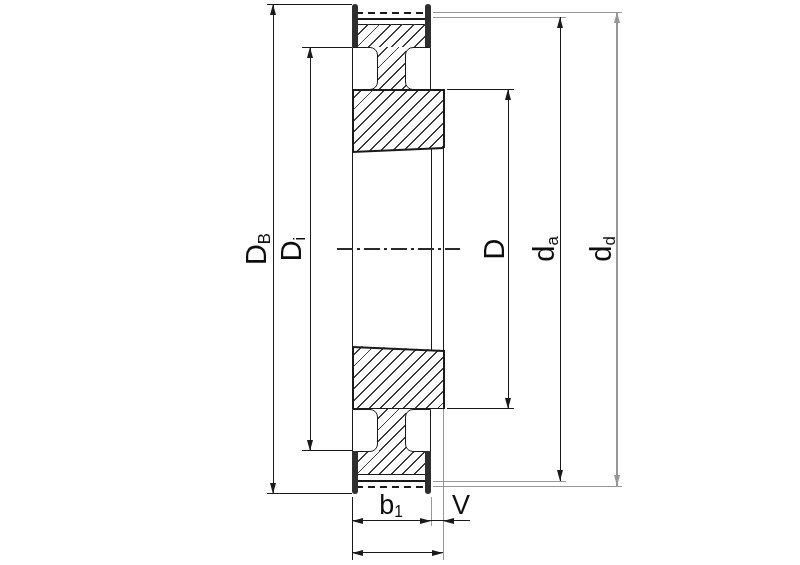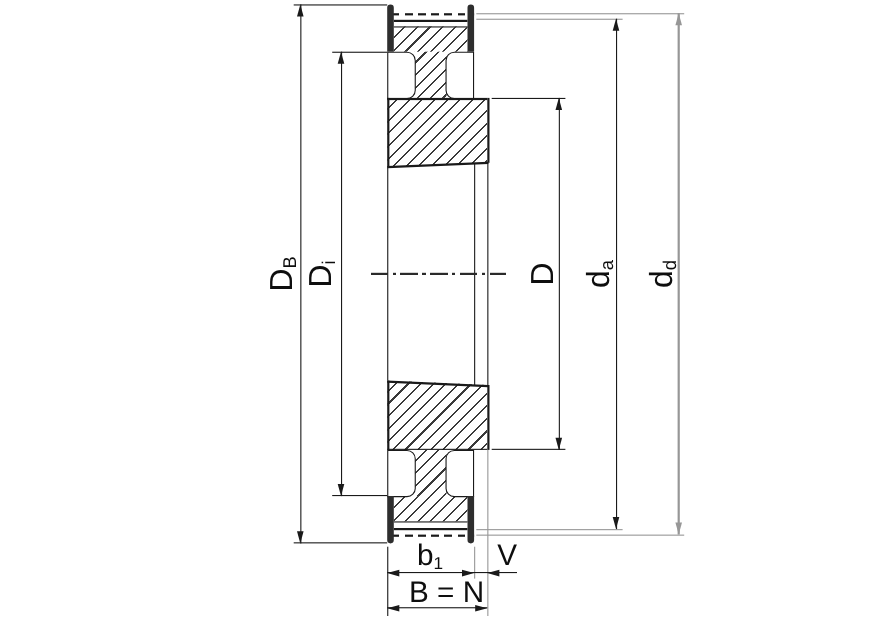--- a/index.html
+++ b/index.html
@@ -127,15 +127,14 @@
   <div class="dl" style="left:352px;top:520px;width:118px;height:1px;"></div>
   <div class="aL" style="left:352px;top:517.5px;"></div>
   <div class="aR" style="left:420px;top:517.5px;"></div>
   <div class="aL" style="left:443px;top:517.5px;"></div>
   <div class="hlbl" style="left:391px;top:506px;"><span>b</span><span class="sub">1</span></div>
   <div class="hlbl" style="left:461px;top:505px;"><span>V</span></div>
 
   <div class="dl" style="left:352px;top:552px;width:91px;height:1px;"></div>
   <div class="aL" style="left:352px;top:549.5px;"></div>
   <div class="aR" style="left:432px;top:549.5px;"></div>
-  <div class="hlbl" style="left:406px;top:539px;"><span>B = N</span></div>
 
 </div>
 
 </body></html>

